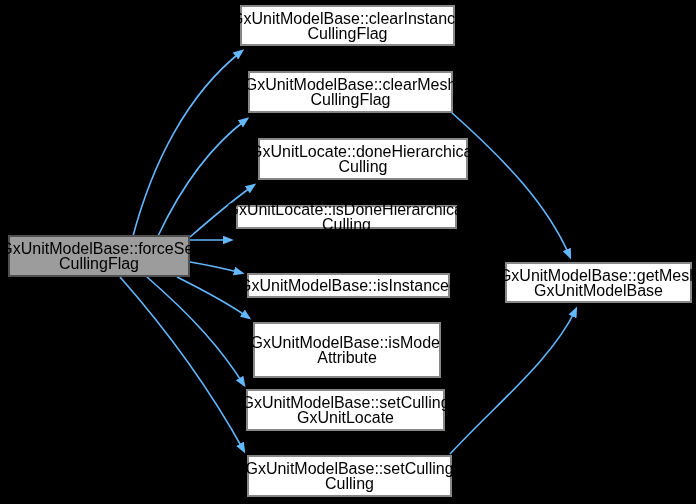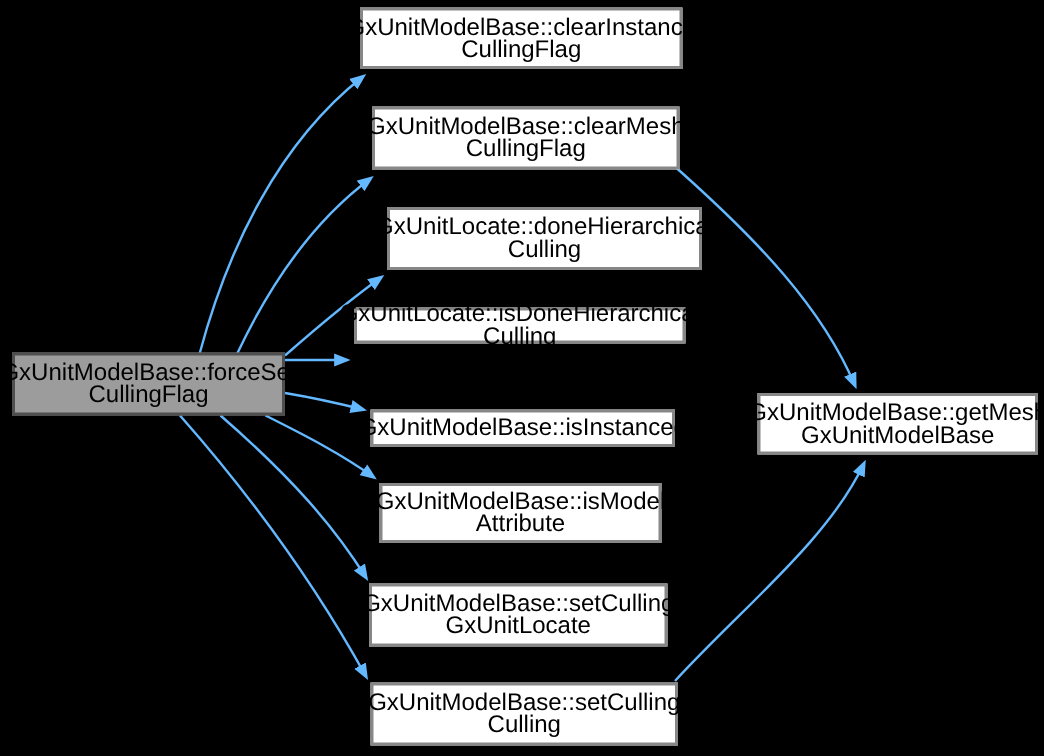--- a/index.html
+++ b/index.html
@@ -92,21 +92,21 @@
 
   <div class="node" style="left:236px; top:205px; width:221px; height:24px;">
     <span>GxUnitLocate::isDoneHierarchical</span>
     <span>Culling</span>
   </div>
 
   <div class="node" style="left:247px; top:273px; width:203px; height:25px;">
     <span>GxUnitModelBase::isInstanced</span>
   </div>
 
-  <div class="node" style="left:253px; top:322px; width:188px; height:40px;">
+  <div class="node" style="left:253px; top:322px; width:188px; height:56px;">
     <span>GxUnitModelBase::isModel</span>
     <span>Attribute</span>
   </div>
 
   <div class="node" style="left:246px; top:389px; width:199px; height:42px;">
     <span>GxUnitModelBase::setCulling</span>
     <span>GxUnitLocate</span>
   </div>
 
   <div class="node" style="left:247px; top:455px; width:205px; height:42px;">

